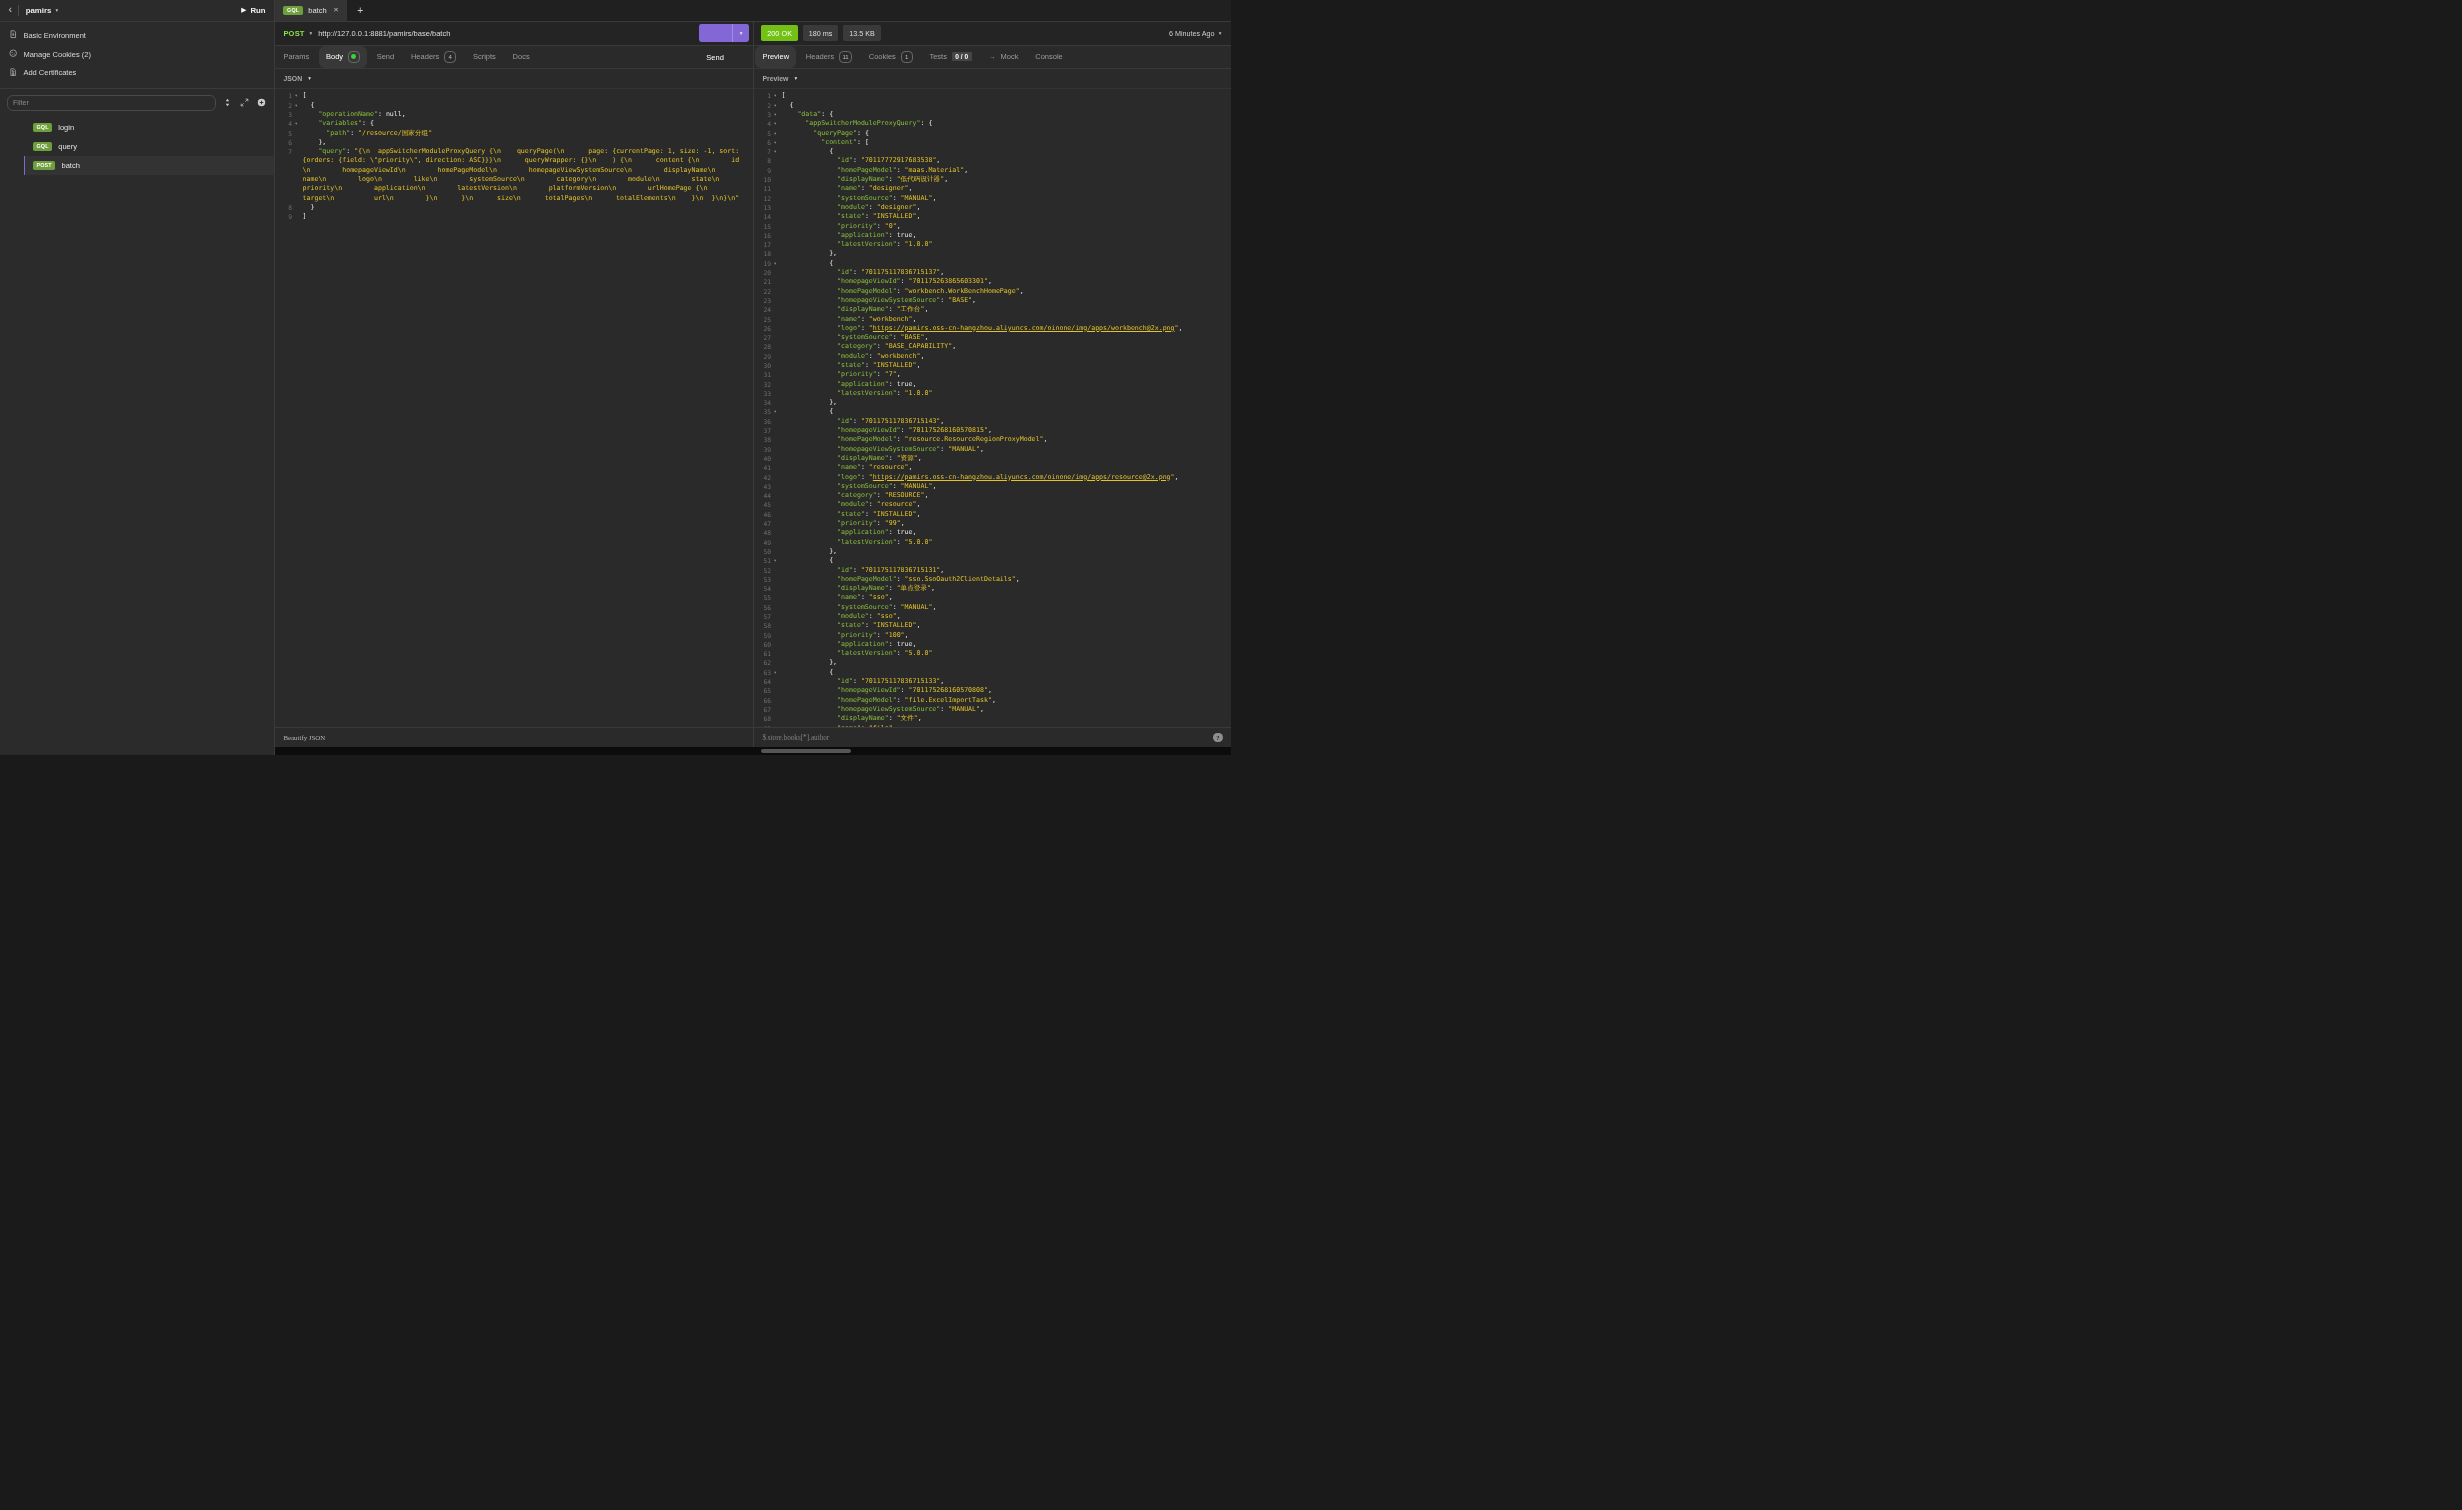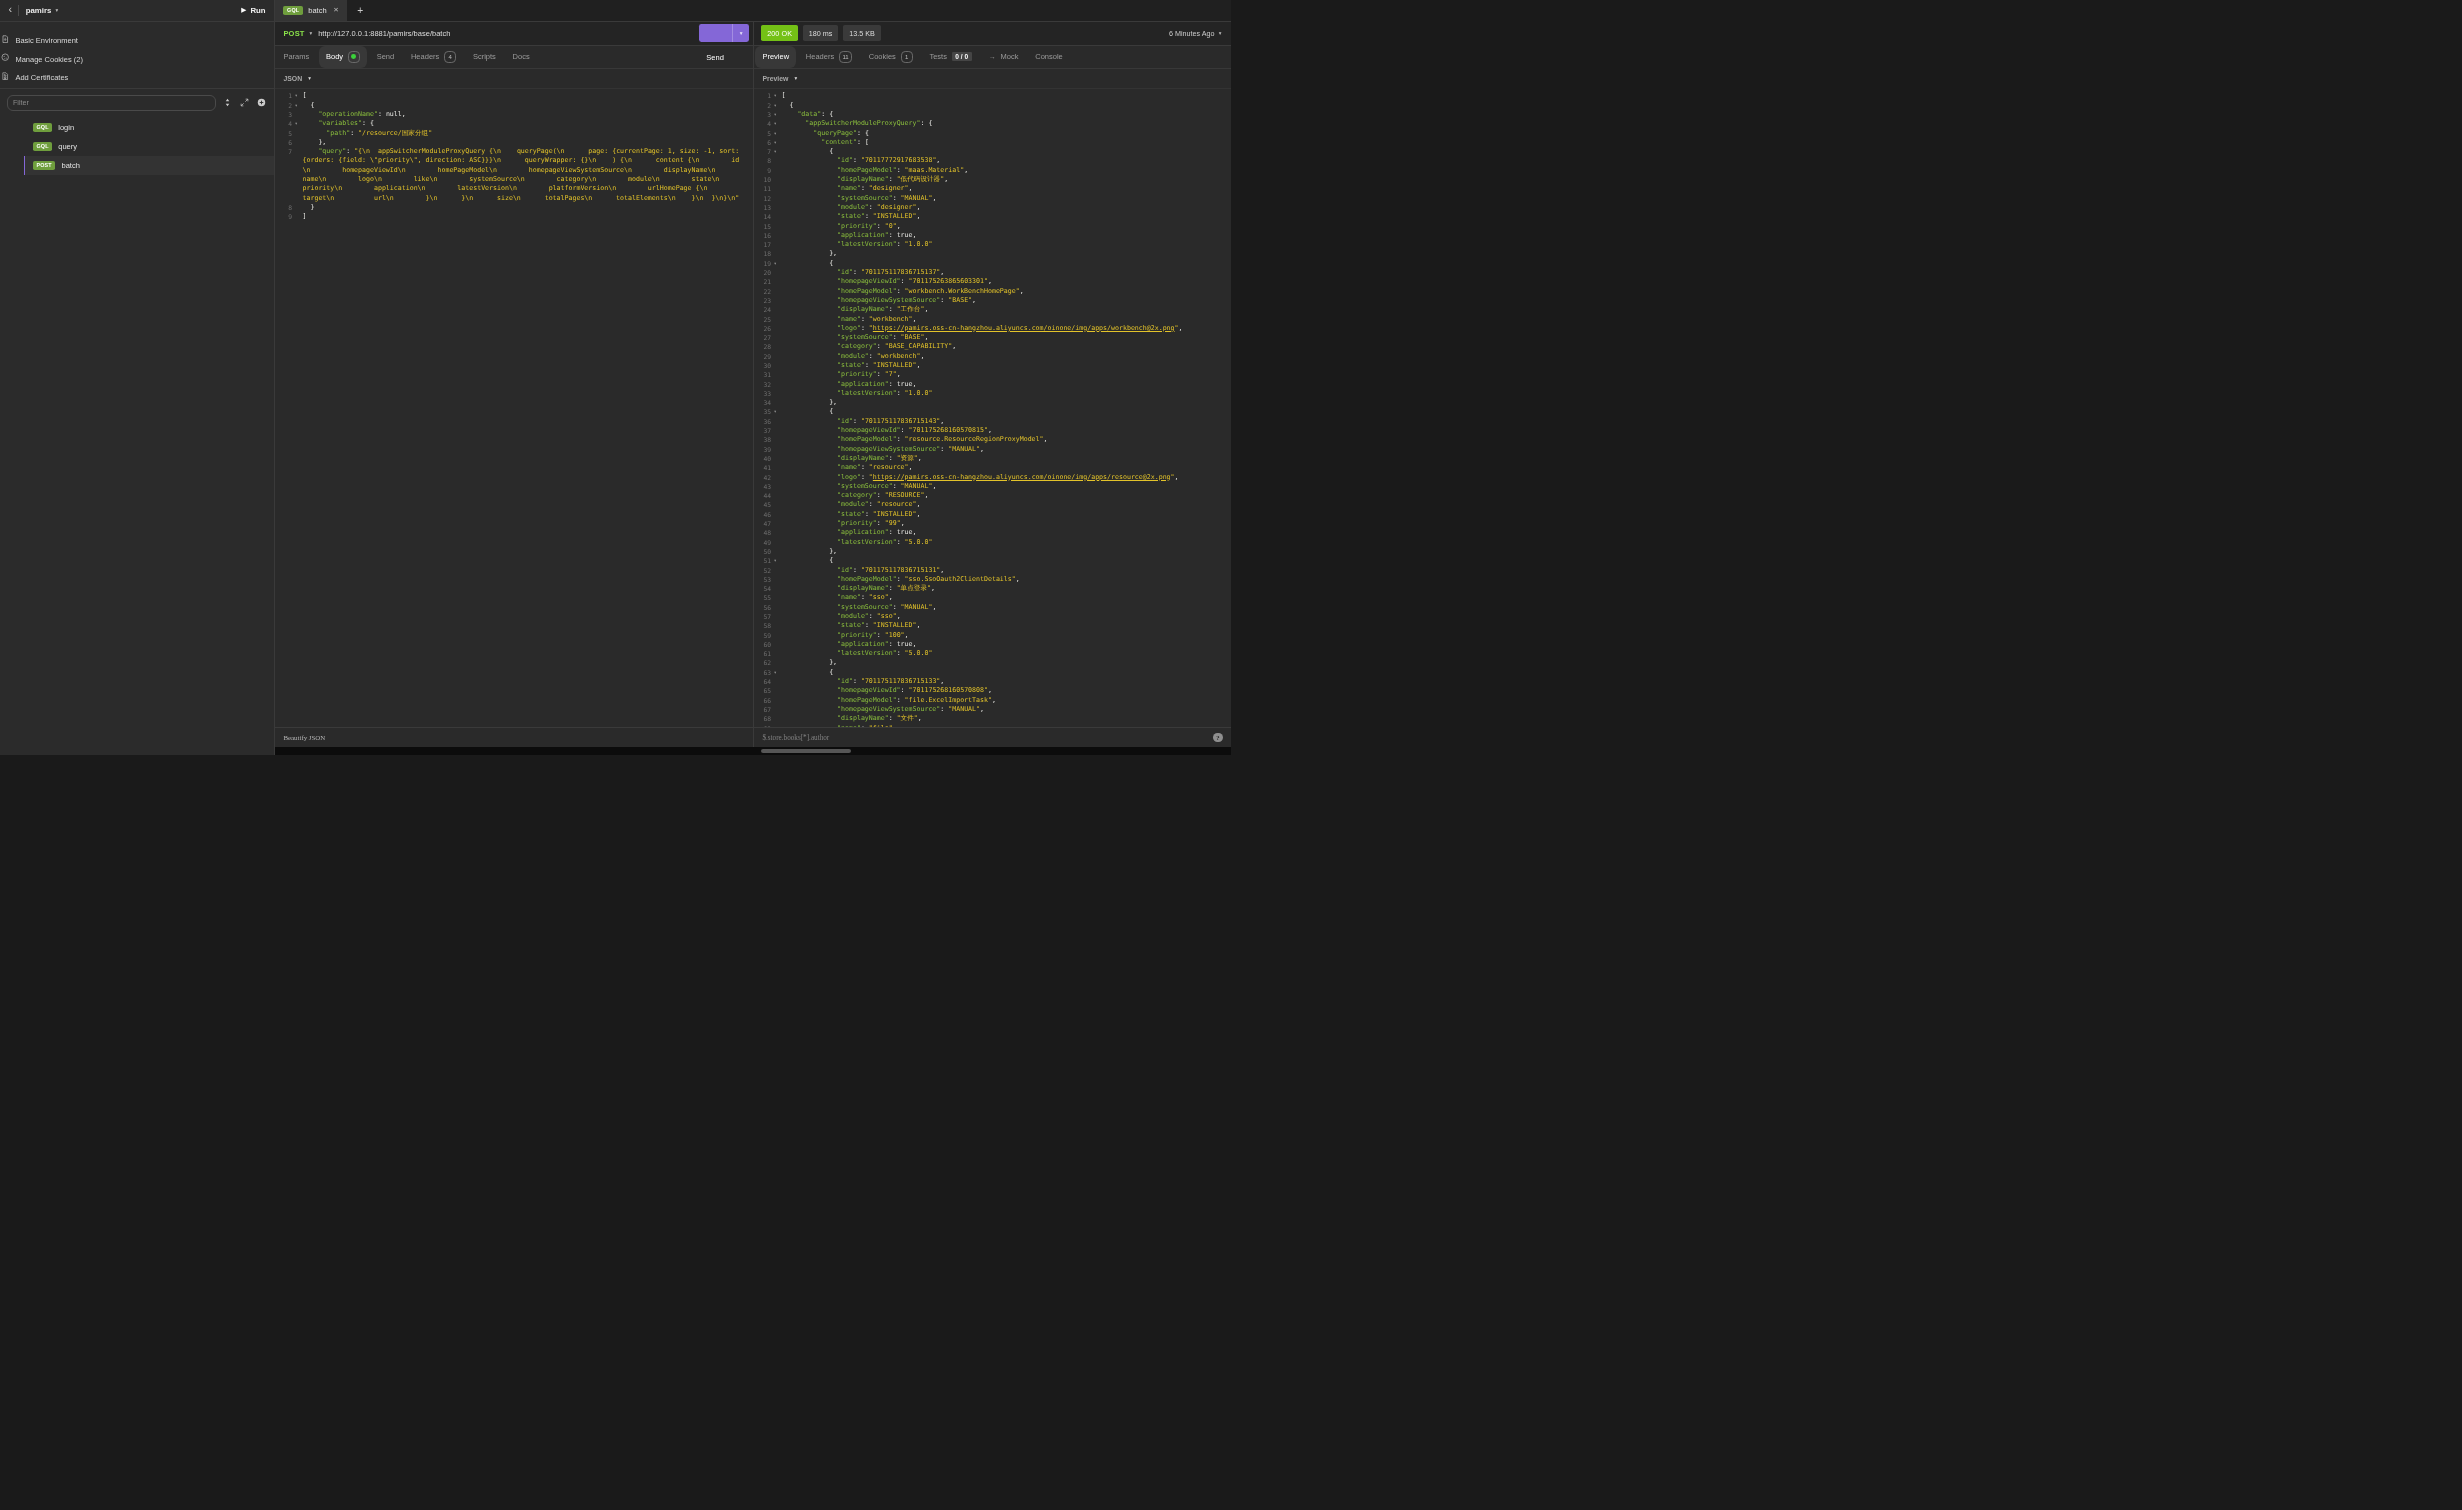--- a/index.html
+++ b/index.html
@@ -12,21 +12,21 @@
   .sb-header { height:21.6px; display:flex; align-items:center; padding:0 8.4px; border-bottom:0.6px solid #3a3a3a; }
   .back { color:#ccc; font-size:10.8px; line-height:1; cursor:pointer; padding:0 3.6px 1.2px 0; }
   .vdiv { width:0.6px; height:10.8px; background:#4a4a4a; margin:0 7.2px 0 2.4px; }
   .ws { display:flex; align-items:center; gap:4.2px; cursor:pointer; }
   .ws-name { color:#eaeaea; font-weight:bold; font-size:7.8px; }
   .caret { color:#bbb; font-size:5.4px; }
   .spacer { flex:1; }
   .run { display:flex; align-items:center; gap:4.2px; cursor:pointer; color:#f0f0f0; font-weight:bold; font-size:7.8px; }
   .play { font-size:6.6px; color:#fff; }
   .sb-menu { padding:4.8px 0 6px 0; }
-  .sb-item { height:18.6px; display:flex; align-items:flex-end; gap:6px; padding:0 1px; color:#d8d8d8; cursor:pointer; font-size:7.5px; }
+  .sb-item { height:18.6px; display:flex; align-items:center; gap:6px; padding:0 9px; color:#d8d8d8; cursor:pointer; font-size:7.5px; }
   .sb-item svg { flex:0 0 auto; }
   .hdiv { height:0.6px; background:#3a3a3a; }
   .sb-filter { display:flex; align-items:center; gap:6px; padding:6px 7.2px 6px 7.2px; }
   .sb-filter input { flex:1; height:16px; background:transparent; border:0.6px solid #4a4a4a; border-radius:6px; color:#ddd; padding:0 4.8px; font-size:7.2px; outline:none; font-family:inherit; }
   .sb-filter input::placeholder { color:#8a8a8a; }
   .ficon { width:10.8px; height:10.8px; display:flex; align-items:center; justify-content:center; cursor:pointer; }
   .sb-requests { padding:1.2px 0; }
   .req-item { height:19px; display:flex; align-items:center; gap:6px; padding:0 7.8px; cursor:pointer; border-left:1.2px solid transparent;margin-left:24px; }
   .req-item.active { background:#333333; border-left:1.2px solid #8467d7; }
   .req-name { color:#e2e2e2; font-size:7.5px; }

